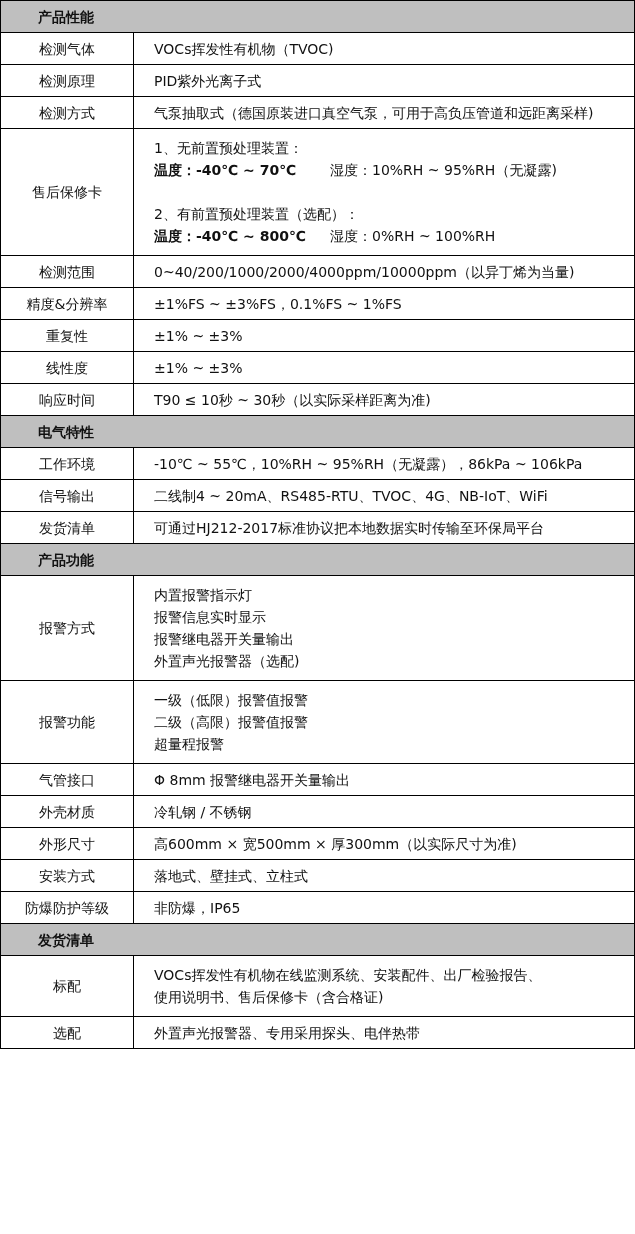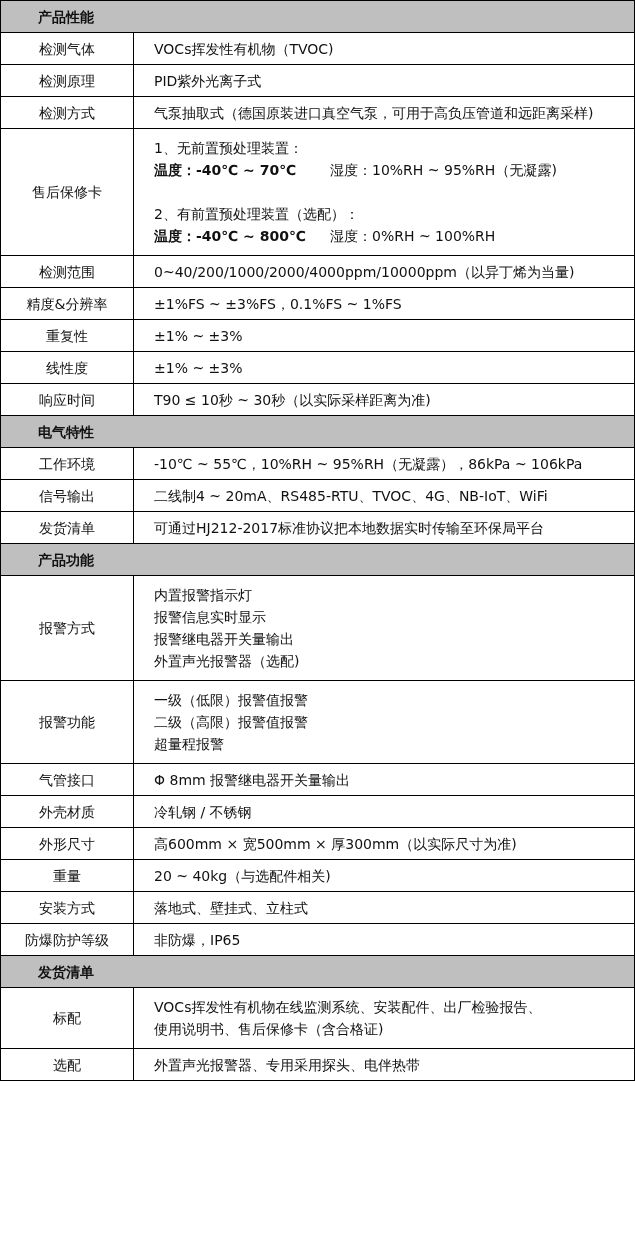--- a/index.html
+++ b/index.html
@@ -118,24 +118,20 @@
       </tr>
       <tr class="spec-row">
         <td class="label-cell">外壳材质</td>
         <td class="value-cell"><span class="line">冷轧钢 / 不锈钢</span></td>
       </tr>
       <tr class="spec-row">
         <td class="label-cell">外形尺寸</td>
         <td class="value-cell"><span class="line">高600mm × 宽500mm × 厚300mm（以实际尺寸为准)</span></td>
       </tr>
       <tr class="spec-row">
-        <td class="label-cell">重量</td>
-        <td class="value-cell"><span class="line">20 ~ 40kg（与选配件相关)</span></td>
-      </tr>
-      <tr class="spec-row">
         <td class="label-cell">安装方式</td>
         <td class="value-cell"><span class="line">落地式、壁挂式、立柱式</span></td>
       </tr>
       <tr class="spec-row">
         <td class="label-cell">防爆防护等级</td>
         <td class="value-cell"><span class="line">非防爆，IP65</span></td>
       </tr>
       <tr class="section-row">
         <td class="section-cell" colspan="2">发货清单</td>
       </tr>

